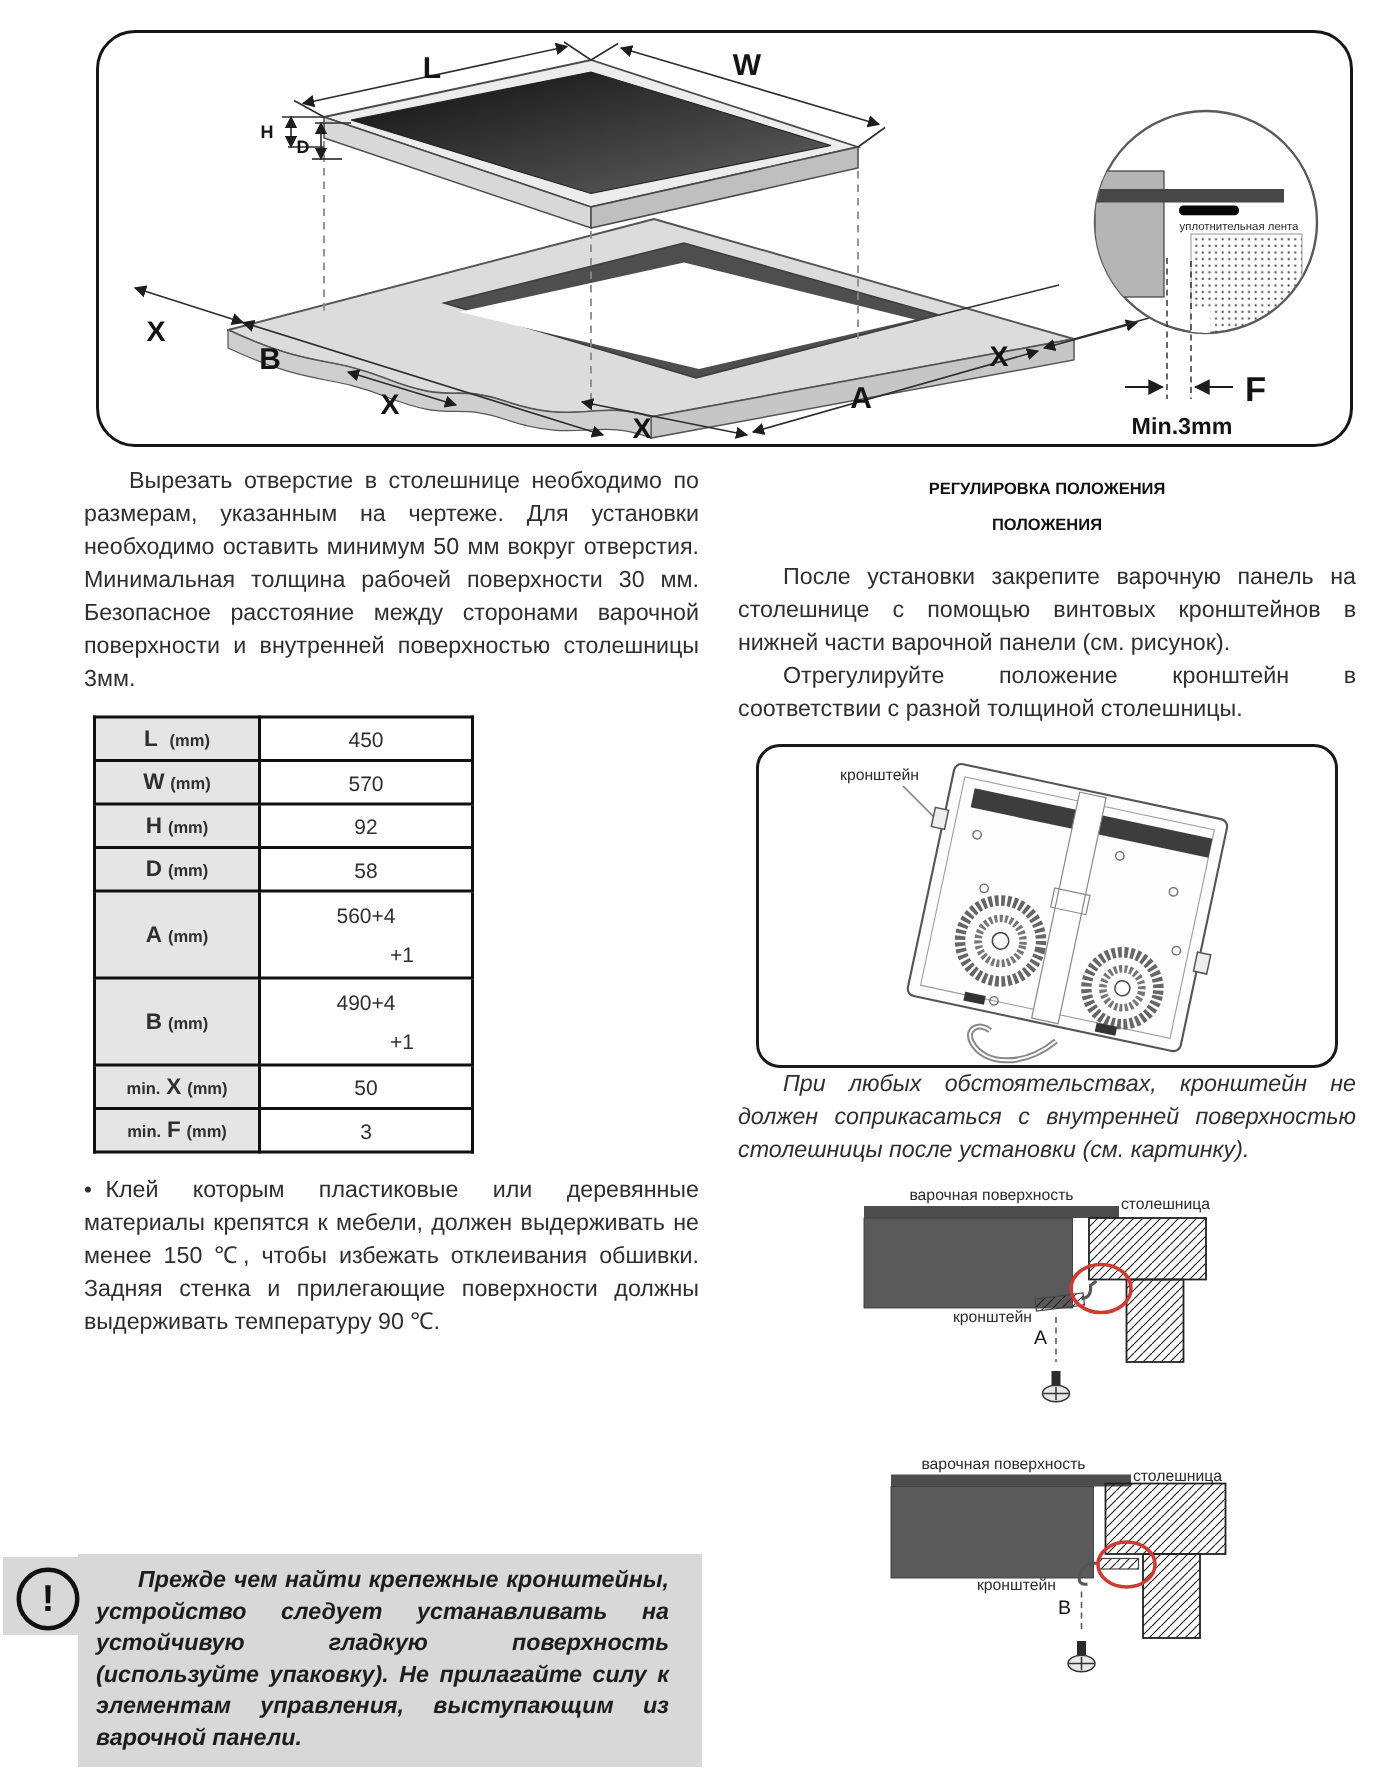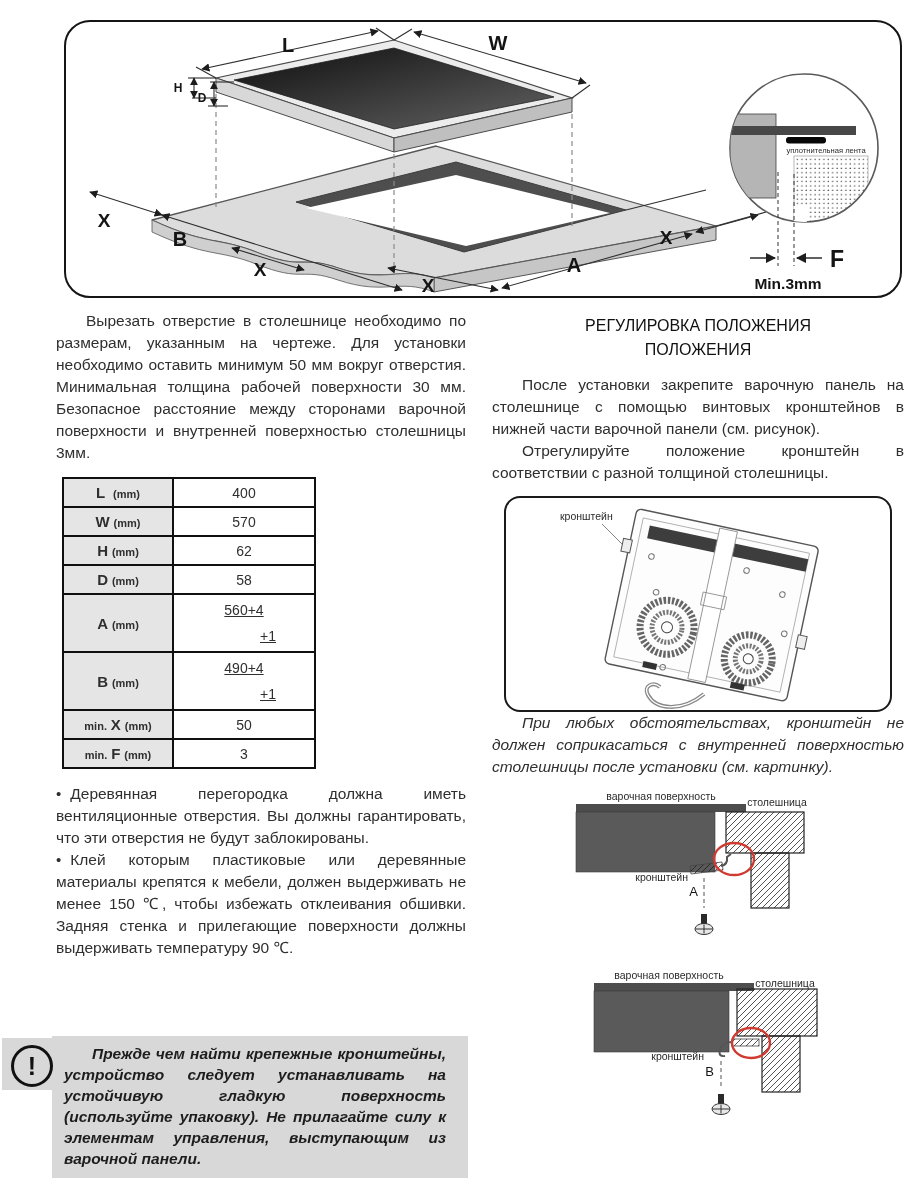--- a/index.html
+++ b/index.html
@@ -25,24 +25,24 @@
   .bullet .bchar{margin-right:9px;font-size:15px;}
 
   table.dim-table{border-collapse:collapse;margin:13px 0 14px 6px;}
   table.dim-table td{border:2px solid #101010;text-align:center;font-size:14px;padding:0 3px;}
   td.key{background:#e5e5e5;width:102px;font-weight:700;height:27px;}
   td.val{width:134px;background:#fff;}
   .letter{font-size:15px;font-weight:700;}
   .unit{font-size:11px;font-weight:700;}
   .pre{font-size:11px;font-weight:700;}
   tr.dbl td{height:56px;}
-  .l1,.l2{line-height:26px;text-decoration:underline;}
+  .l1,.l2{line-height:26px;}
   .l2{padding-left:48px;}
 
-  h1.sec{font-size:16px;font-weight:400;text-align:center;line-height:24px;margin:4px 0 12px 0;color:#111;}
+  h1.sec{font-size:11px;font-weight:700;text-align:center;line-height:24px;margin:4px 0 12px 0;color:#111;}
 
   .frame-mid{margin:12px 0 0 12px;width:388px;height:216px;border:2px solid #1a1a1a;
     border-radius:16px;position:relative;box-sizing:border-box;background:#fff;}
   .frame-mid svg{position:absolute;left:0;top:0;}
 
   .p3{margin-top:16px;font-style:italic;}
   .figsec{display:block;margin-top:10px;}
 
   .warning{position:absolute;left:2px;top:1036px;width:466px;}
   .warn-tab{position:absolute;left:0;top:2px;width:56px;height:52px;background:#d8d8d8;}
@@ -157,29 +157,29 @@
   </svg>
 </div>
 
 <div class="col-left">
   <p class="body ind">Вырезать отверстие в столешнице необходимо по размерам, указанным на чертеже. Для установки необходимо оставить минимум 50 мм вокруг отверстия. Минимальная толщина рабочей поверхности 30 мм. Безопасное расстояние между сторонами варочной поверхности и внутренней поверхностью столешницы 3мм.</p>
 
   <table class="dim-table">
     <tbody>
       <tr>
         <td class="key"><span class="letter">L</span>&nbsp;&nbsp;<span class="unit">(mm)</span></td>
-        <td class="val">400</td>
+        <td class="val">450</td>
       </tr>
       <tr>
         <td class="key"><span class="letter">W</span>&nbsp;<span class="unit">(mm)</span></td>
         <td class="val">570</td>
       </tr>
       <tr>
         <td class="key"><span class="letter">H</span>&nbsp;<span class="unit">(mm)</span></td>
-        <td class="val">62</td>
+        <td class="val">92</td>
       </tr>
       <tr>
         <td class="key"><span class="letter">D</span>&nbsp;<span class="unit">(mm)</span></td>
         <td class="val">58</td>
       </tr>
       <tr class="dbl">
         <td class="key"><span class="letter">A</span>&nbsp;<span class="unit">(mm)</span></td>
         <td class="val">
             <div class="l1">560+4</div>
             <div class="l2">+1</div>
@@ -196,21 +196,20 @@
         <td class="key"><span class="pre">min.</span>&nbsp;<span class="letter">X</span>&nbsp;<span class="unit">(mm)</span></td>
         <td class="val">50</td>
       </tr>
       <tr>
         <td class="key"><span class="pre">min.</span>&nbsp;<span class="letter">F</span>&nbsp;<span class="unit">(mm)</span></td>
         <td class="val">3</td>
       </tr>
     </tbody>
   </table>
 
-  <p class="body bullet"><span class="bchar">•</span><span>Деревянная перегородка должна иметь вентиляционные отверстия. Вы должны гарантировать, что эти отверстия не будут заблокированы.</span></p>
   <p class="body bullet"><span class="bchar">•</span><span>Клей которым пластиковые или деревянные материалы крепятся к мебели, должен выдерживать не менее 150 ℃, чтобы избежать отклеивания обшивки. Задняя стенка и прилегающие поверхности должны выдерживать температуру 90 ℃.</span></p>
 </div>
 
 <div class="warning">
   <div class="warn-tab"></div>
   <div class="warn-box">
     <p>Прежде чем найти крепежные кронштейны, устройство следует устанавливать на устойчивую гладкую поверхность (используйте упаковку). Не прилагайте силу к элементам управления, выступающим из варочной панели.</p>
   </div>
   <div class="warn-icon">!</div>
 </div>

